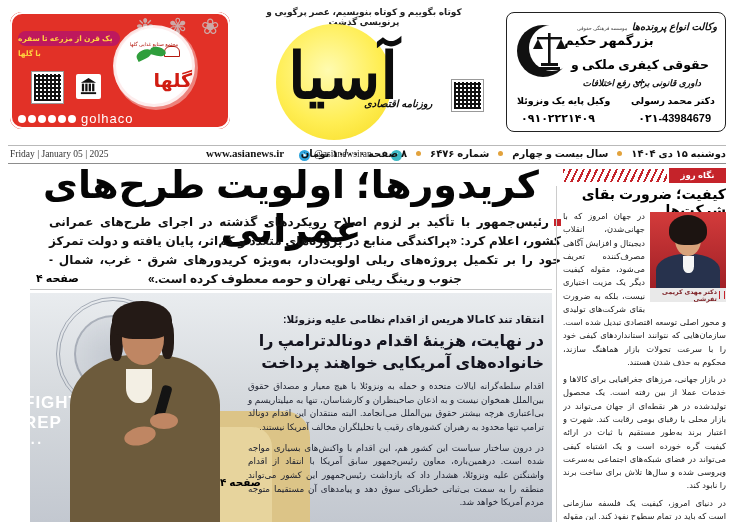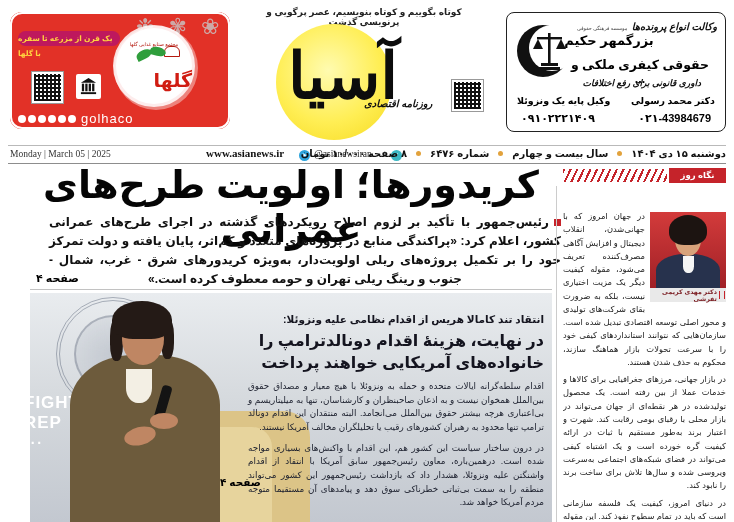--- a/index.html
+++ b/index.html
@@ -186,21 +186,21 @@
       <span>دکتر محمد رسولی</span>
       <span>وکیل پایه یک ونزوئلا</span>
     </div>
     <div class="l-phones">
       <span>۰۲۱-43984679</span>
       <span>۰۹۱۰۲۲۲۱۴۰۹</span>
     </div>
   </div>
 
   <div class="rule rule-top"></div>
-  <div class="db-en">Monday | March 05 | 2025</div>
+  <div class="db-en">Friday | January 05 | 2025</div>
   <div class="db-site">www.asianews.ir</div>
   <div class="db-ico tg">➤</div>
   <div class="db-handle">@asianewsiran</div>
   <div class="db-ico et">✓</div>
   <div class="db-fa">
     <span>دوشنبه ۱۵ دی ۱۴۰۴</span>
     <span class="sep"></span>
     <span>سال بیست و چهارم</span>
     <span class="sep"></span>
     <span>شماره ۶۴۷۶</span>
@@ -239,20 +239,21 @@
       </h3>
       <p class="st-p">اقدام سلطه‌گرانه ایالات متحده و حمله به ونزوئلا با هیچ معیار و مصداق حقوق بین‌الملل همخوان نیست و به اذعان صاحبنظران و کارشناسان، تنها به میلیتاریسم و بی‌اعتباری هرچه بیشتر حقوق بین‌الملل می‌انجامد. البته منتقدان این اقدام دونالد ترامپ تنها محدود به رهبران کشورهای رقیب یا تحلیلگران مخالف آمریکا نیستند.</p>
       <p class="st-p">در درون ساختار سیاست این کشور هم، این اقدام با واکنش‌های بسیاری مواجه شده است. درهمین‌باره، معاون رئیس‌جمهور سابق آمریکا با انتقاد از اقدام واشنگتن علیه ونزوئلا، هشدار داد که بازداشت رئیس‌جمهور این کشور می‌تواند منطقه را به سمت بی‌ثباتی خطرناکی سوق دهد و پیامدهای آن مستقیما متوجه مردم آمریکا خواهد شد.</p>
     </div>
     <div class="st-pref">صفحه ۴</div>
   </div>
 
   <div class="vdivider"></div>
   <div class="op-stripes"></div>
   <div class="op-label">نگاه روز</div>
+  <h2 class="op-h2">کیفیت؛ ضرورت بقای شرکت‌ها</h2>
   <div class="op-body">
     <div class="op-photobox">
       <div class="op-portrait">
         <div class="op-suit"></div>
         <div class="op-shirt"></div>
         <div class="op-face"></div>
         <div class="op-hair"></div>
       </div>
       <div class="op-caption">
         <span class="op-mark"></span>

